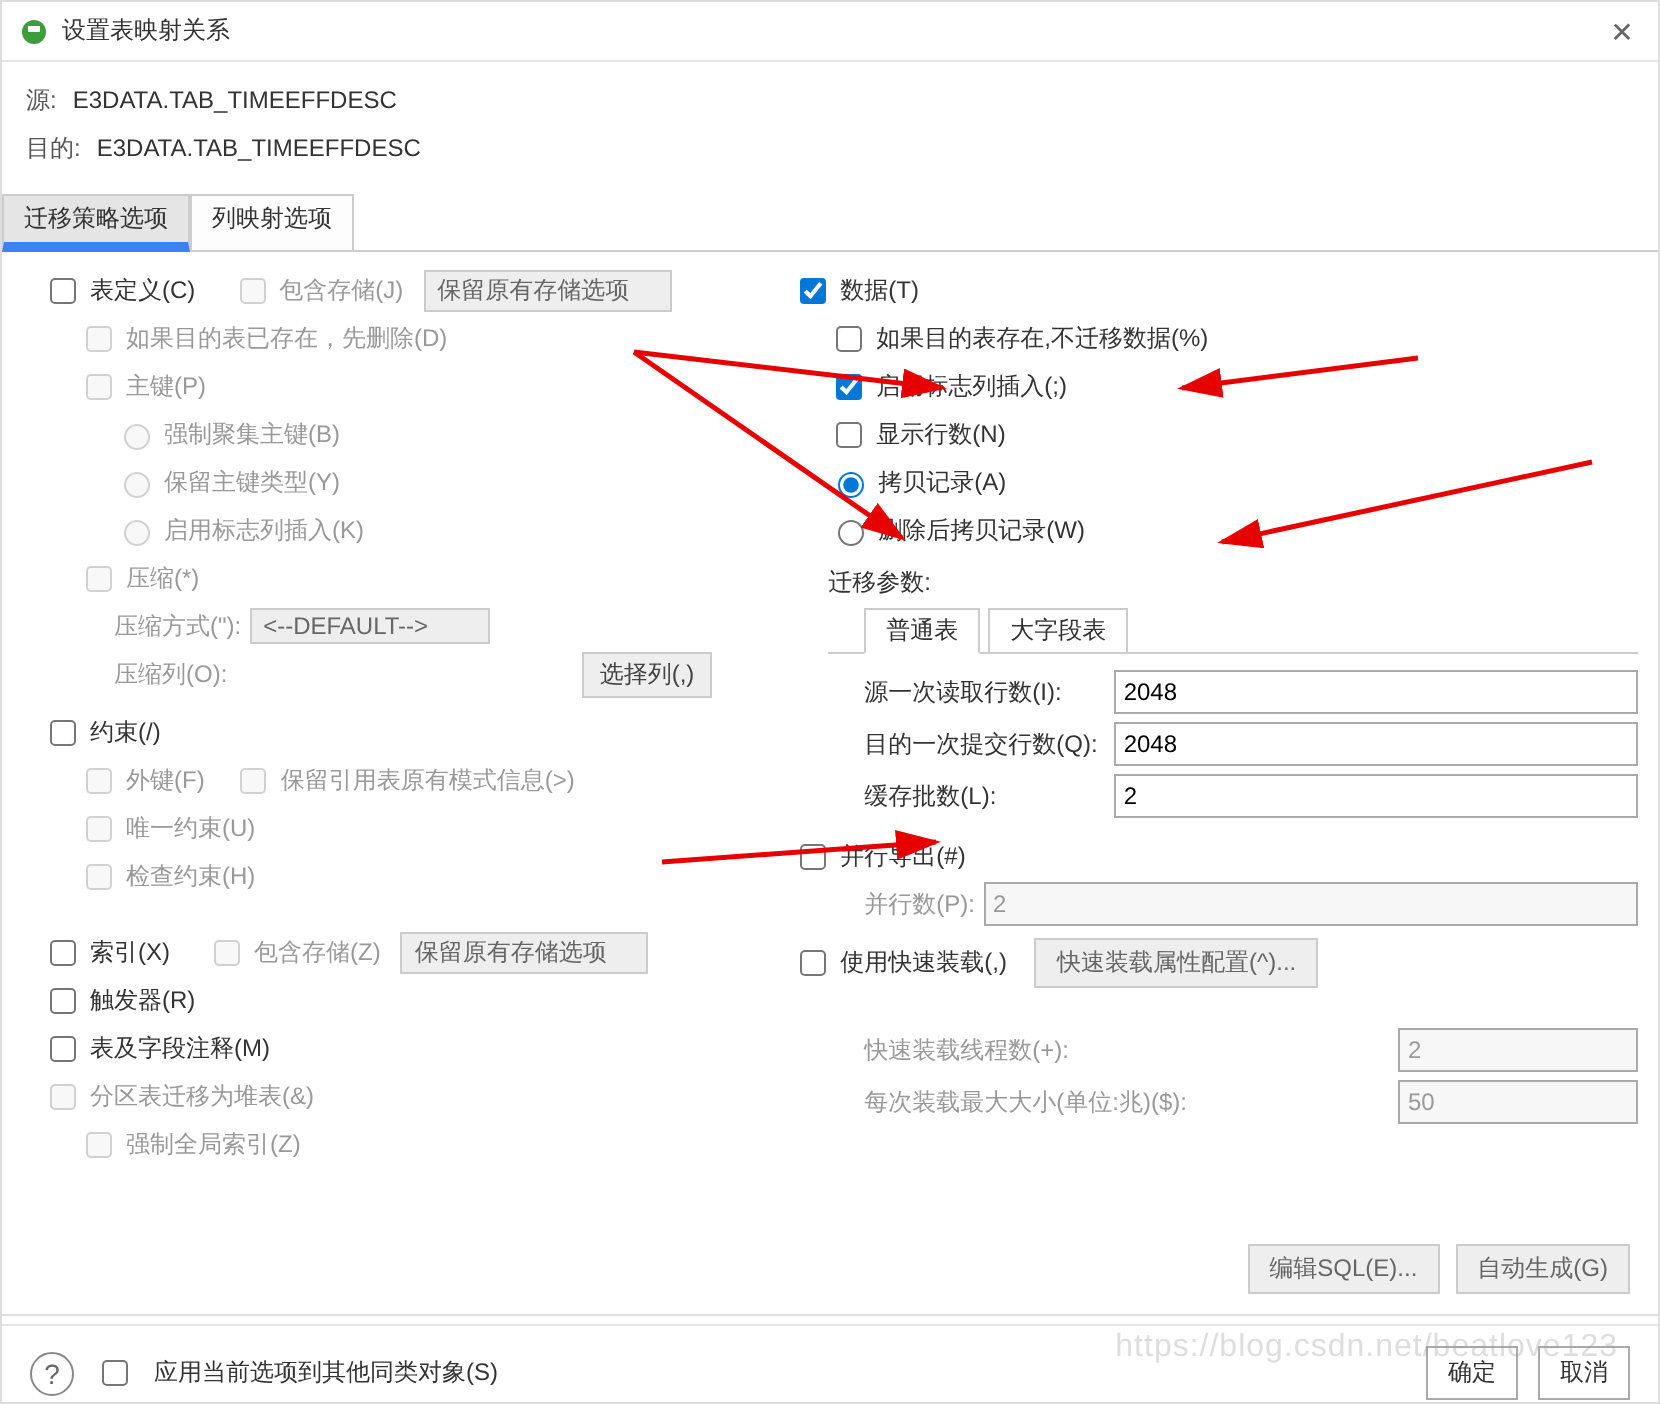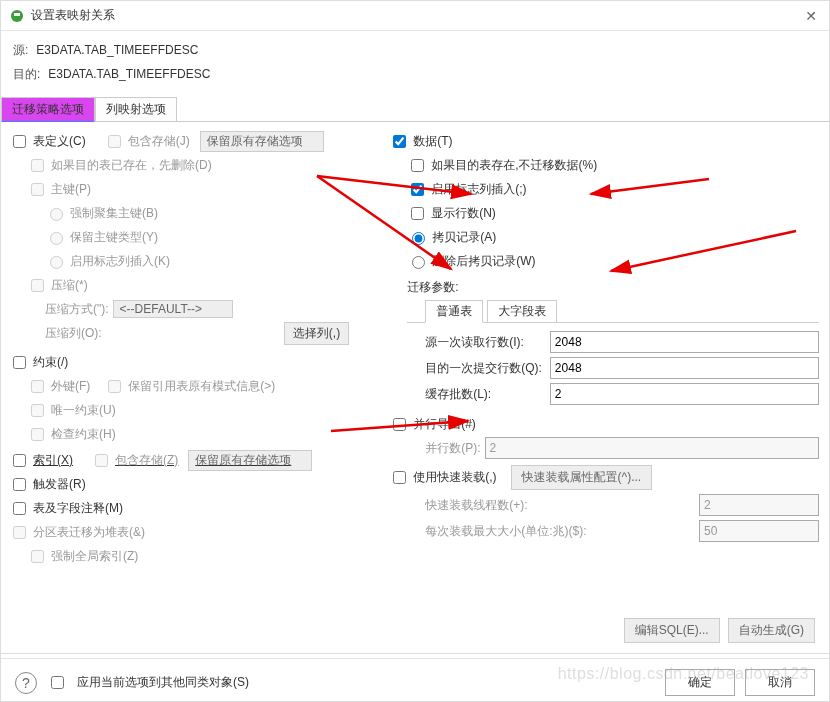--- a/index.html
+++ b/index.html
@@ -5,22 +5,22 @@
   * { box-sizing: border-box; font-family: "Microsoft YaHei", "Segoe UI", Arial, sans-serif; }
   body { margin:0; background:#fff; width:830px; height:702px; font-size:12px; color:#333; position:relative; overflow:hidden; border:1px solid #ddd;}
   .titlebar { display:flex; align-items:center; padding:4px 8px; border-bottom:1px solid #e5e5e5; height:30px;}
   .titlebar .icon { width:16px; height:16px; margin-right:6px; }
   .titlebar .ttext { flex:1; font-size:12px;}
   .titlebar .close { width:20px; text-align:center; color:#666; cursor:default; font-size:14px;}
   .hdr { padding:8px 12px 4px 12px; line-height:20px; font-size:12px;}
   .hdr .lbl { color:#555; margin-right:4px;}
   .tabs { display:flex; border-bottom:1px solid #ccc; margin-top:6px;}
   .tab { padding:3px 10px; font-size:12px; border:1px solid #ccc; border-bottom:none; background:#fdfdfd; margin-right:0; cursor:default;}
-  .tab.active { background:#d946ef; position:relative; z-index:2; border-bottom:1px solid #3b82f6; margin-bottom:-1px;}
-  .body { display:flex; padding:8px 10px 0 8px; gap:40px; height:490px;}
+  .tab.active { background:#e5e5e5; position:relative; z-index:2; border-bottom:5px solid #3b82f6; margin-bottom:-1px;}
+  .body { display:flex; padding:8px 10px 0 20px; gap:40px; height:490px;}
   .col { flex:1; min-width:0;}
   .col.left { flex: 0 0 42%;}
   .col.right { flex:1;}
   .row { display:flex; align-items:center; min-height:22px; gap:4px; margin-bottom:2px;}
   .chk { width:13px; height:13px; accent-color:#0078d7;}
   .chklabel { cursor:default;}
   .disabled { color:#999;}
   .indent1 { padding-left:18px;}
   .indent2 { padding-left:36px;}
   .radio { width:13px; height:13px; accent-color:#0078d7;}
@@ -33,21 +33,21 @@
   .minitabs-line { position:absolute; left:0; right:0; bottom:0; height:1px; background:#ccc; z-index:1;}
   .paramgrid { display:grid; grid-template-columns: auto 1fr; gap:4px 8px; align-items:center; margin-top:6px;}
   .paramgrid input[type=text] { border:1px solid #aaa; padding:2px 4px; font-size:12px; height:22px; width:100%;}
   .paramgrid2 { display:grid; grid-template-columns: auto 1fr; gap:4px 4px; align-items:center;}
   .paramgrid2 input[type=text] { border:1px solid #aaa; padding:2px 4px; font-size:12px; height:22px;}
   .graybtn { background:#eee; border:1px solid #ccc; padding:3px 10px; font-size:12px; color:#666;}
   .footer1 { display:flex; justify-content:flex-end; gap:8px; padding:6px 14px; }
   .hr { border-top:1px solid #ddd; margin:4px 0;}
   .footer2 { display:flex; align-items:center; padding:10px 14px; gap:10px; border-top:1px solid #e5e5e5;}
   .help { width:22px; height:22px; border:1.5px solid #888; border-radius:50%; display:flex; align-items:center; justify-content:center; color:#666; font-size:14px;}
-  .btn { background:#fff; border:1px solid #aaa; padding:4px 22px; font-size:12px; cursor:default;}
+  .btn { background:#fff; border:1px solid #aaa; padding:4px 10px; font-size:12px; cursor:default;}
   .inputdis { border:1px solid #ccc; background:#f7f7f7; color:#999; height:22px; padding:2px 4px; font-size:12px;}
   svg.arrows { position:absolute; top:0; left:0; pointer-events:none;}
   .watermark { position:absolute; right:20px; bottom:18px; color:rgba(160,160,160,0.35); font-size:16px; letter-spacing:0.5px; pointer-events:none;}
 </style>
 </head>
 <body>
 
 <div class="titlebar">
   <span class="icon">
     <svg width="16" height="16" viewBox="0 0 16 16">
@@ -133,21 +133,21 @@
     </div>
     <div class="row indent1 disabled">
       <input type="checkbox" class="chk" disabled="" style="">
       <span>唯一约束(U)</span>
     </div>
     <div class="row indent1 disabled">
       <input type="checkbox" class="chk" disabled="" style="">
       <span>检查约束(H)</span>
     </div>
 
-    <div class="row" style="margin-top:4px;text-decoration:underline;">
+    <div class="row" style="margin-top:16px;">
       <input type="checkbox" class="chk" style="">
       <span class="chklabel">索引(X)</span>
       <span style="width:10px;"></span>
       <input type="checkbox" class="chk" disabled="" style="">
       <span class="chklabel disabled">包含存储(Z)</span>
       <span class="select" style="margin-left:6px;">保留原有存储选项</span>
     </div>
 
     <div class="row">
       <input type="checkbox" class="chk" style="">
@@ -217,21 +217,21 @@
       <span class="disabled">并行数(P):</span>
       <input type="text" class="inputdis" disabled="" value="2" style="">
     </div>
 
     <div class="row" style="margin-top:6px;">
       <input type="checkbox" class="chk" style="">
       <span>使用快速装载(,)</span>
       <span style="width:6px;"></span>
       <span class="graybtn">快速装载属性配置(^)...</span>
     </div>
-    <div class="paramgrid2 indent1" style="margin-left:18px; margin-top:4px;">
+    <div class="paramgrid2 indent1" style="margin-left:18px; margin-top:20px;">
       <span class="disabled">快速装载线程数(+):</span>
       <input type="text" class="inputdis" disabled="" style="width: 120px; justify-self: end;" value="2">
       <span class="disabled">每次装载最大大小(单位:兆)($):</span>
       <input type="text" class="inputdis" disabled="" style="width: 120px; justify-self: end;" value="50">
     </div>
   </div>
 </div>
 
 <div class="footer1">
   <span class="graybtn">编辑SQL(E)...</span>

